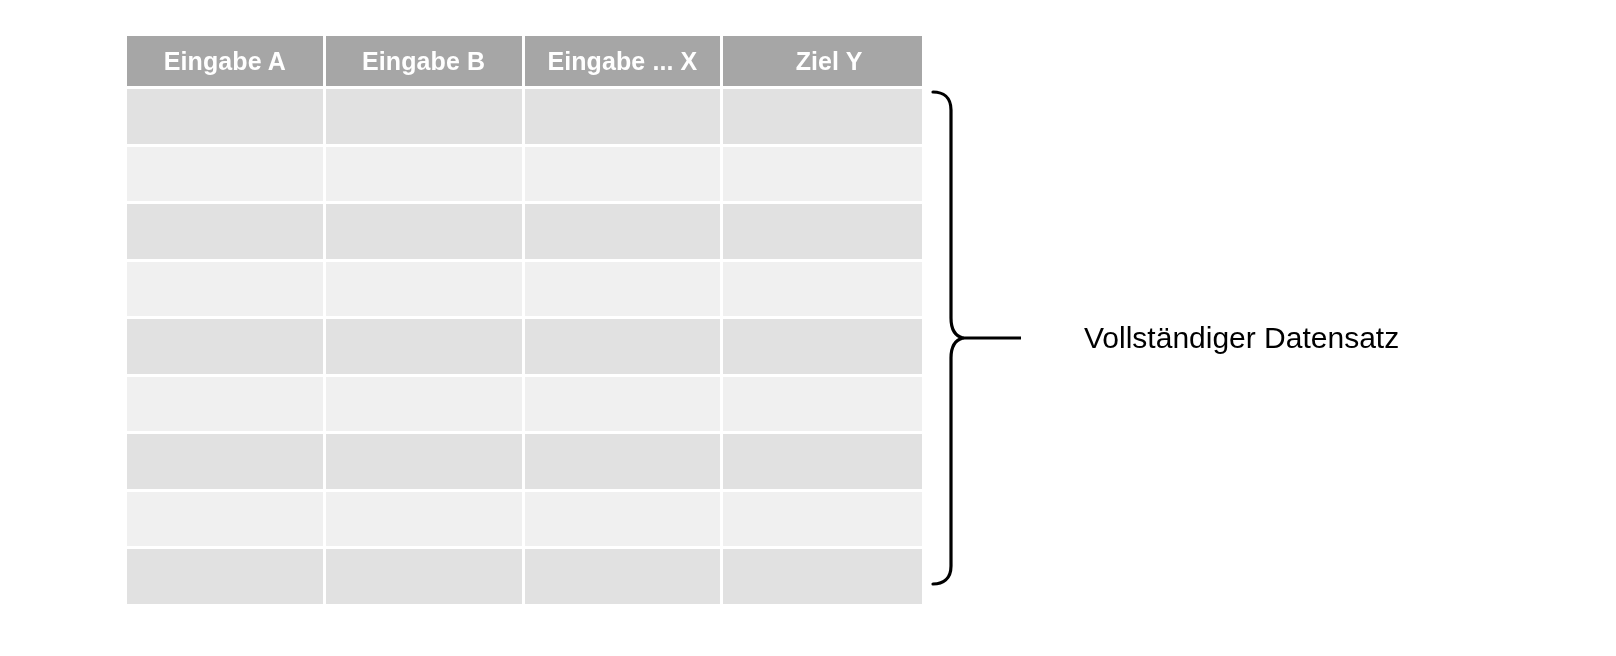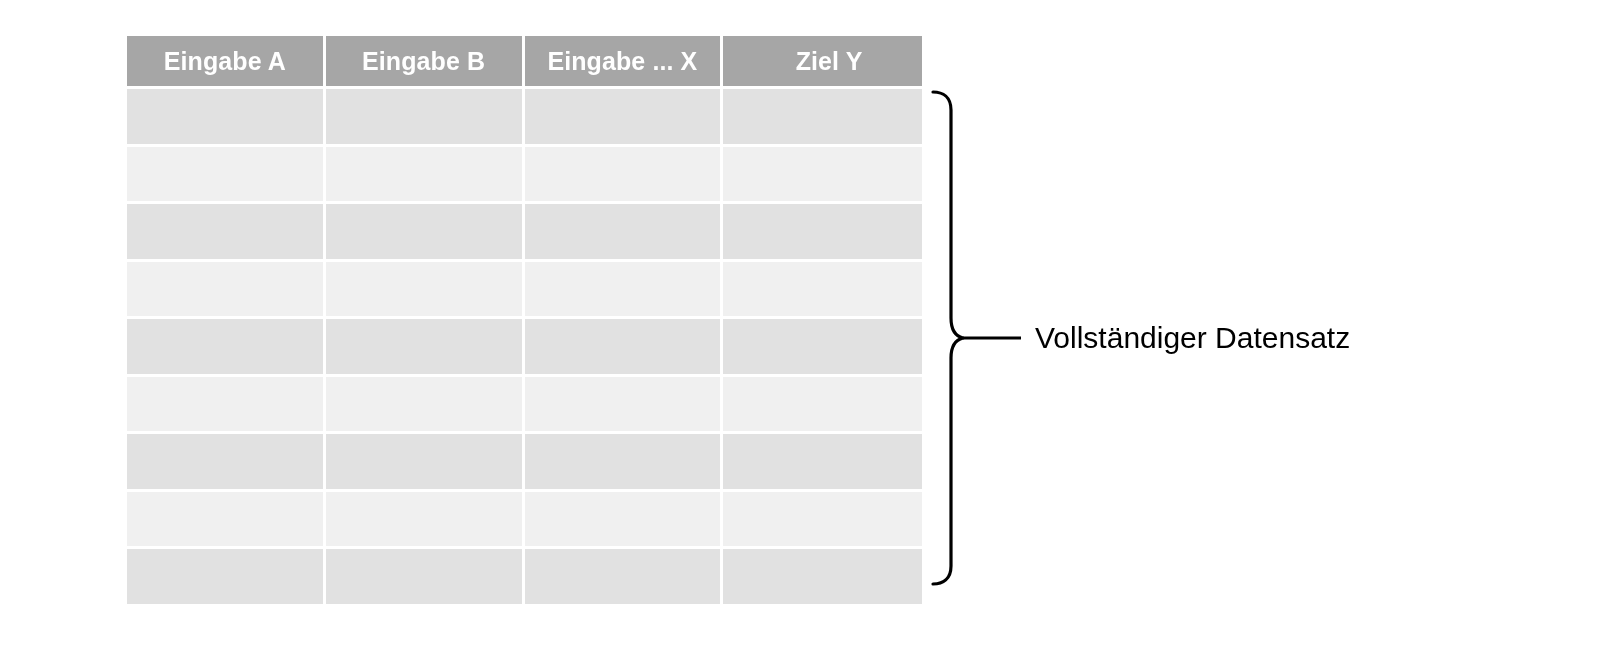--- a/index.html
+++ b/index.html
@@ -81,21 +81,21 @@
   }
   .brace-connector {
     fill: none;
     stroke: #000000;
     stroke-width: 3.2;
     stroke-linecap: butt;
   }
 
   .group-label {
     position: absolute;
-    left: 1035px;
+    left: 1084px;
     top: 319px;
     font-size: 30px;
     color: #000000;
     white-space: nowrap;
     line-height: 38px;
   }
 </style>
 </head>
 <body>
 

